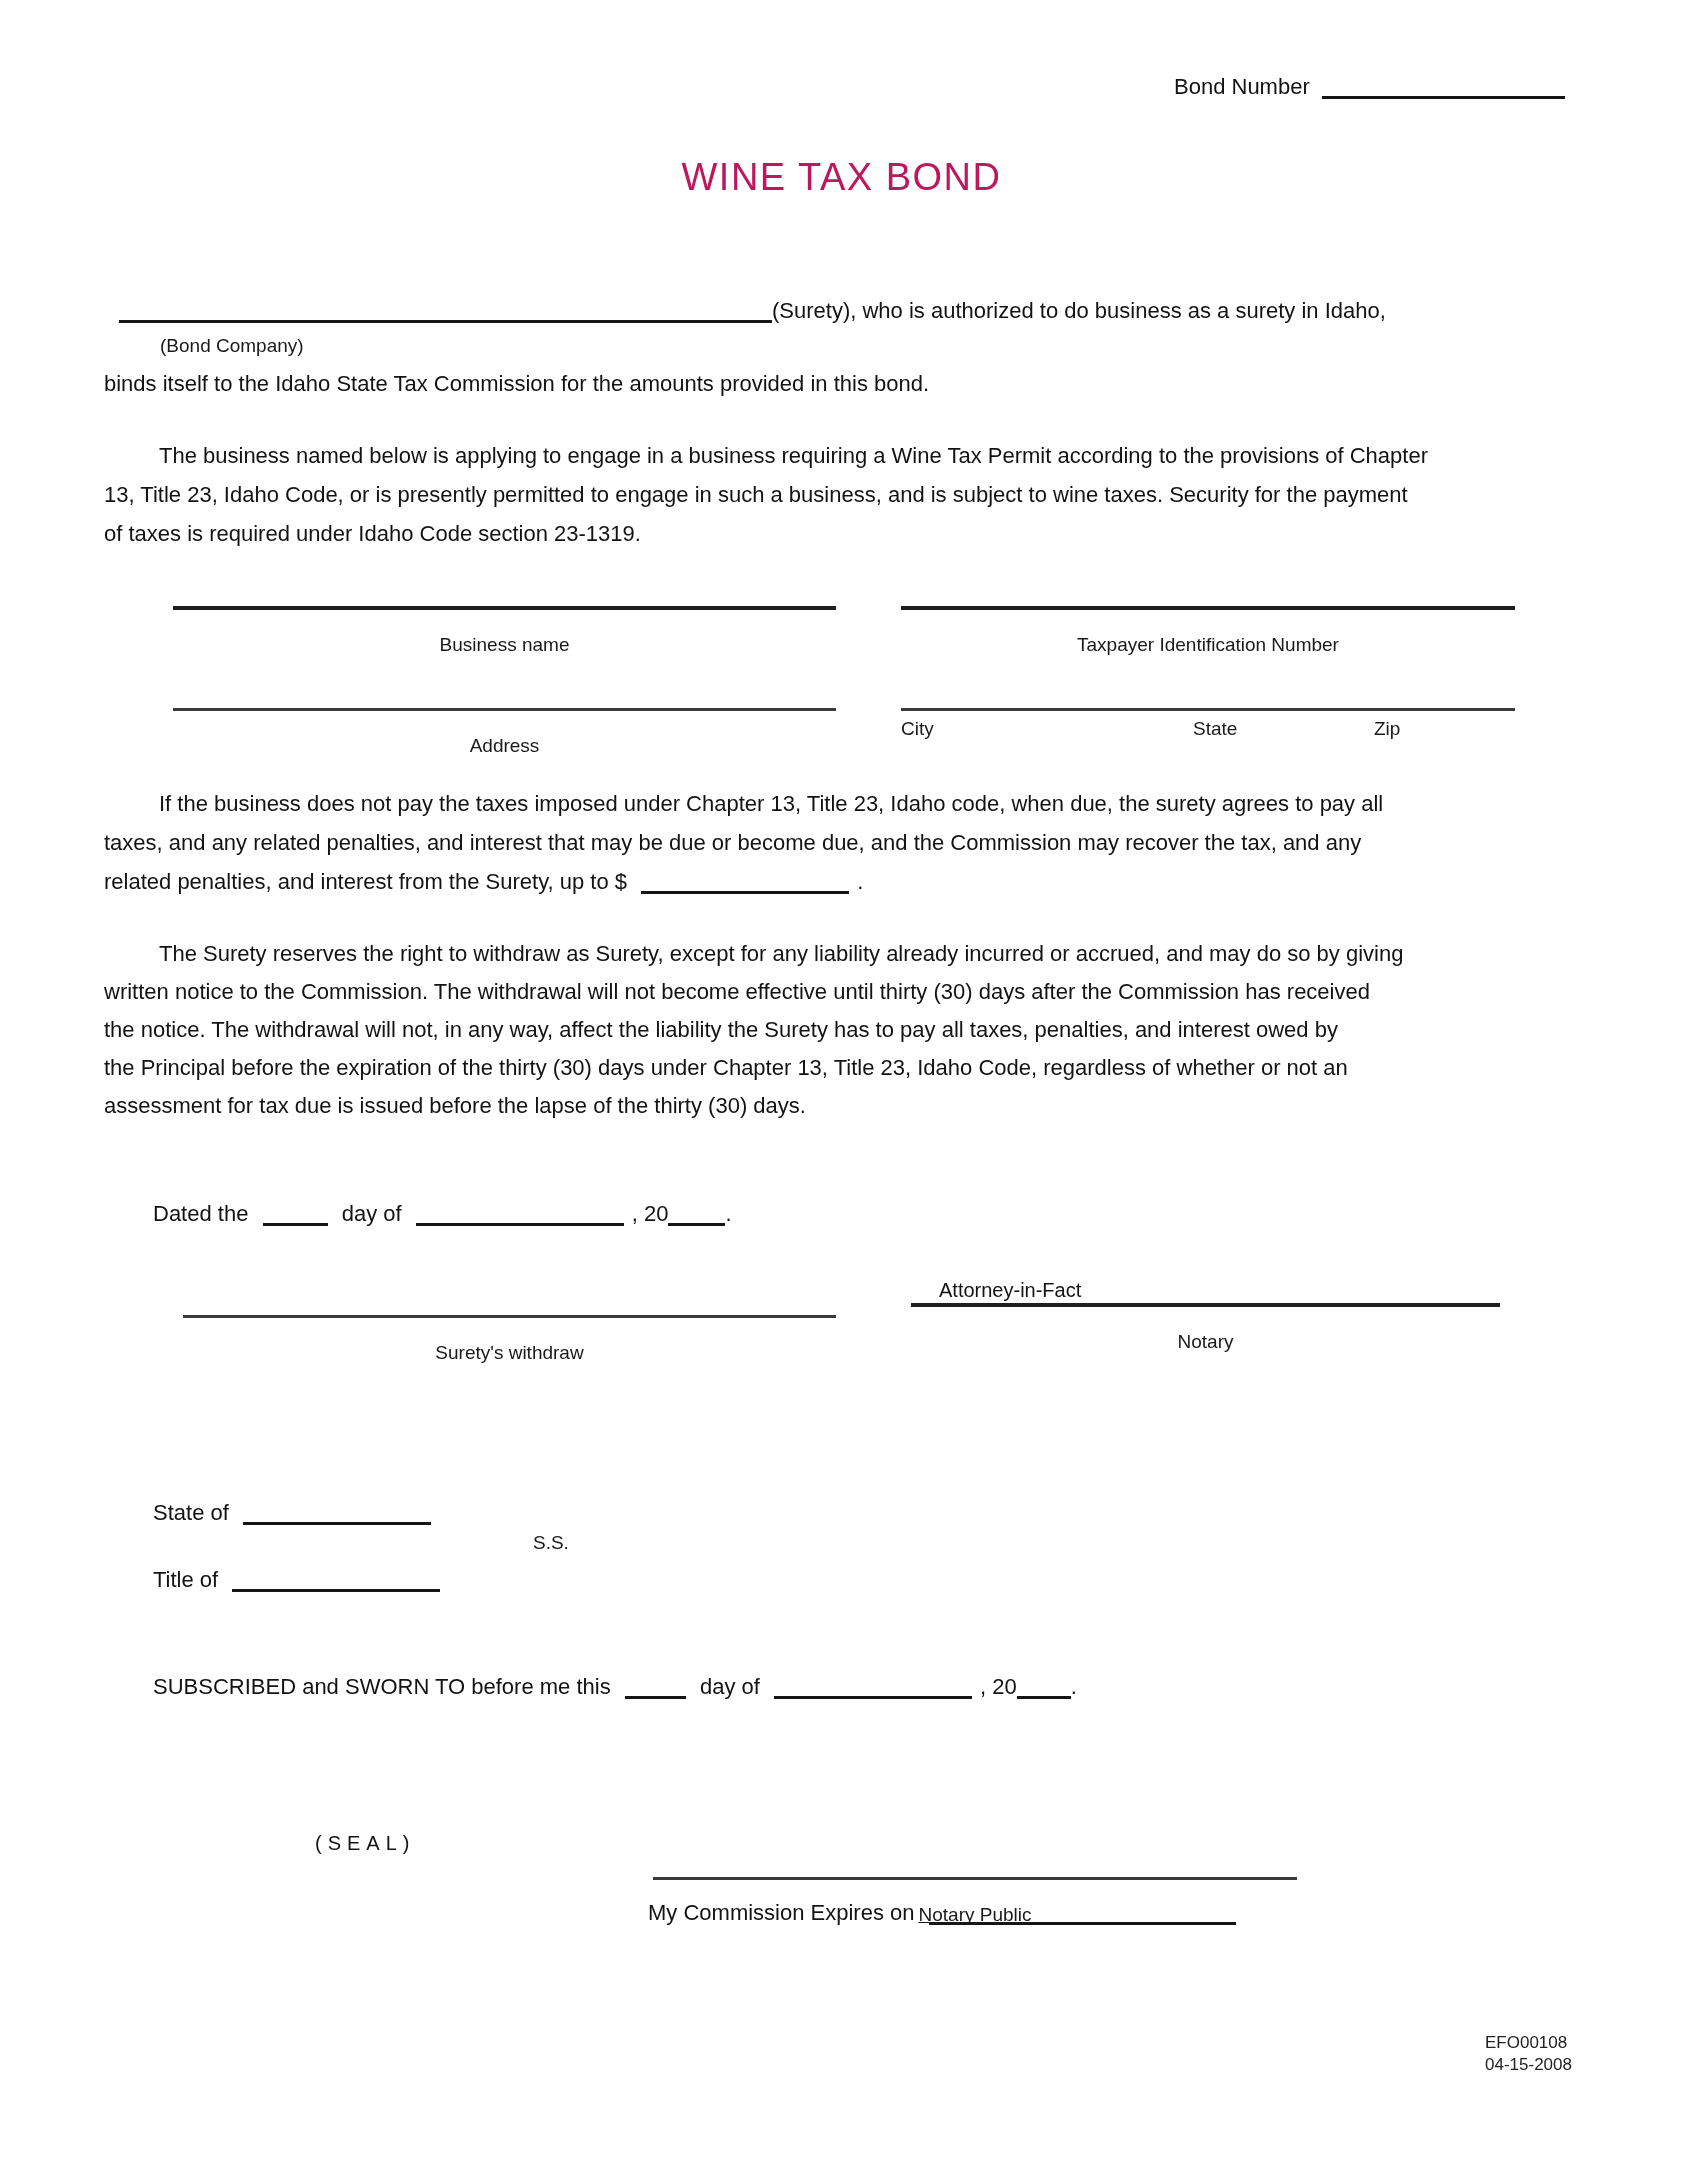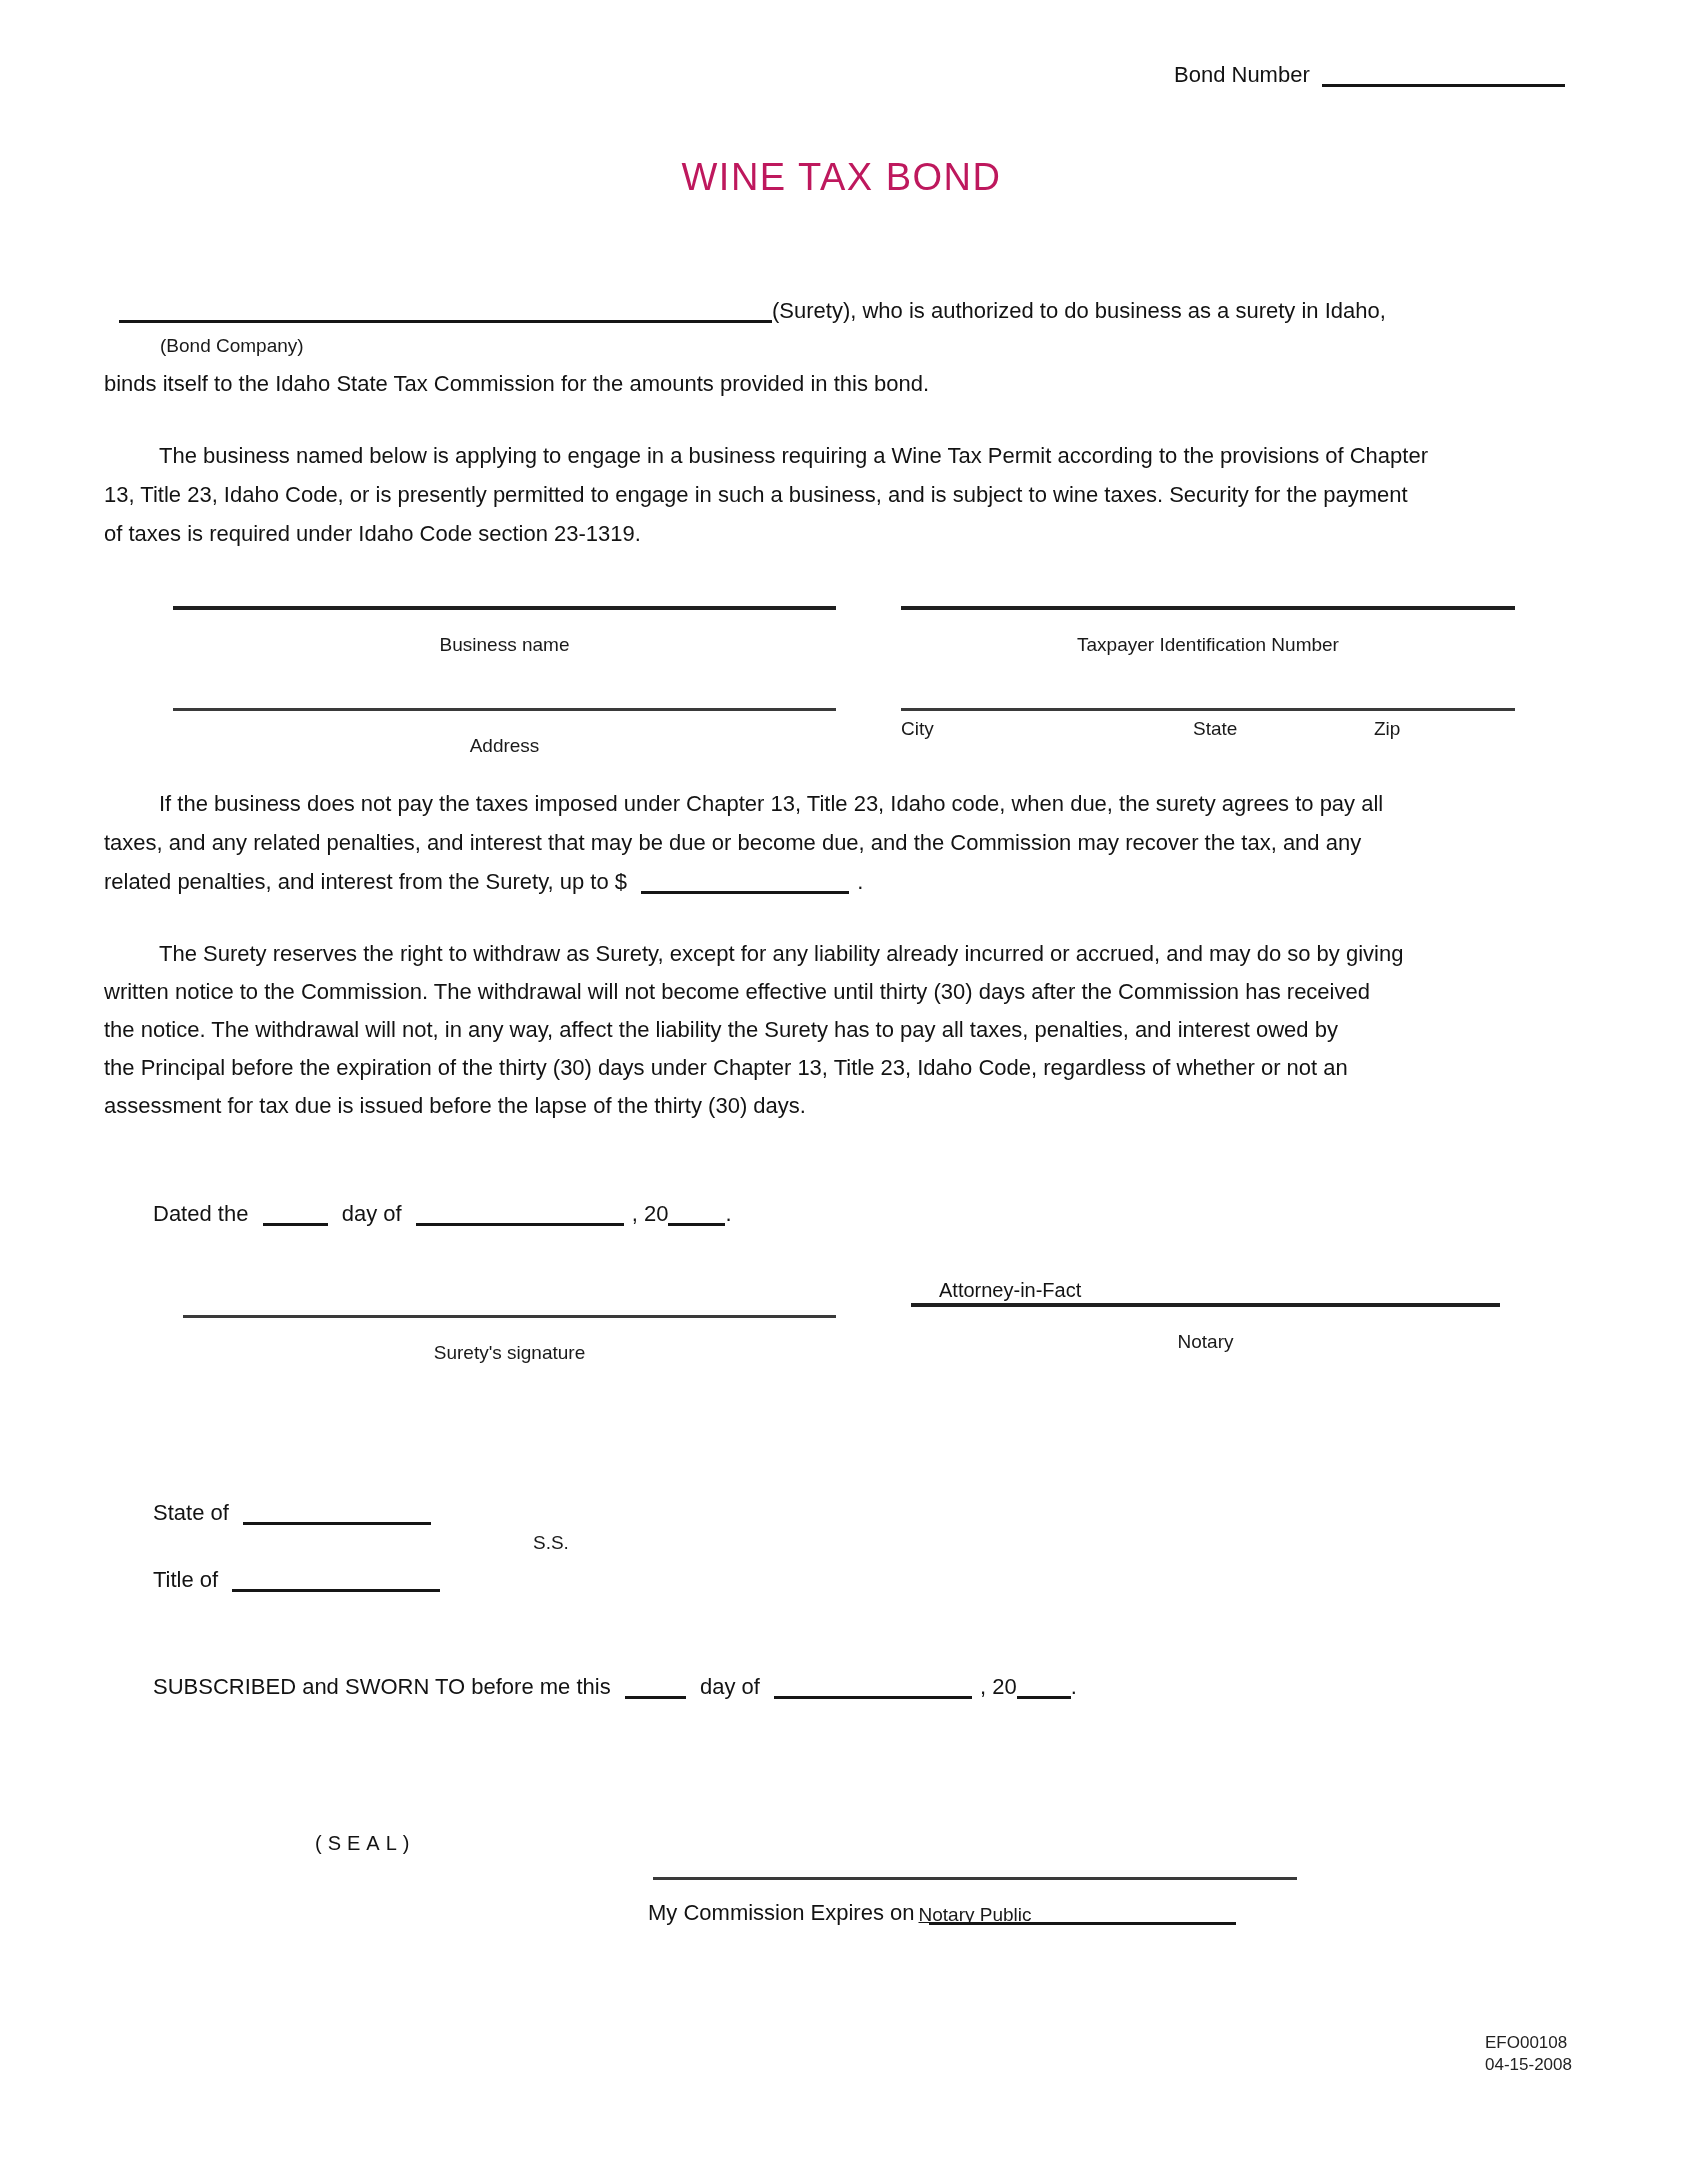--- a/index.html
+++ b/index.html
@@ -35,21 +35,21 @@
   .seal{letter-spacing:6px;font-size:20px;}
   .aif{font-size:20px;margin-left:28px;margin-bottom:1px;}
   .footer{font-size:17px;line-height:22px;color:#222;}
   .gap-s{margin:0 8px;}
 </style>
 </head>
 <body>
 
 <div class="page">
 
-  <div class="abs body-text line" style="left:1174px;top:55px;">
+  <div class="abs body-text line" style="left:1174px;top:67px;">
     <span>Bond Number</span>
     <span class="blank" style="width:243px;margin-left:6px;"></span>
   </div>
 
   <div class="abs title" style="left:0;top:156px;">WINE TAX BOND</div>
 
   <div class="abs body-text line" style="left:119px;top:291px;">
     <span class="blank" style="width:653px;"></span><span>(Surety), who is authorized to do business as a surety in Idaho,</span>
   </div>
   <div class="abs small" style="left:160px;top:335px;">(Bond Company)</div>
@@ -102,21 +102,21 @@
 
   <div class="abs body-text line" style="left:153px;top:1194px;">
     <span>Dated the</span>
     <span class="blank gap-s" style="width:65px;"></span>
     <span>day of</span>
     <span class="blank gap-s" style="width:208px;"></span><span>, 20</span><span class="blank" style="width:57px;"></span><span>.</span>
   </div>
 
   <div class="abs" style="left:183px;top:1315px;width:653px;">
     <div class="hline thin"></div>
-    <div class="small caption-under">Surety's signature</div>
+    <div class="small caption-under">Surety's withdraw</div>
   </div>
   <div class="abs" style="left:911px;top:1279px;width:589px;">
     <div class="aif">Attorney-in-Fact</div>
     <div class="hline"></div>
     <div class="small caption-under">Notary</div>
   </div>
 
   <div class="abs body-text line" style="left:153px;top:1493px;">
     <span>State of</span>
     <span class="blank gap-s" style="width:188px;"></span>

